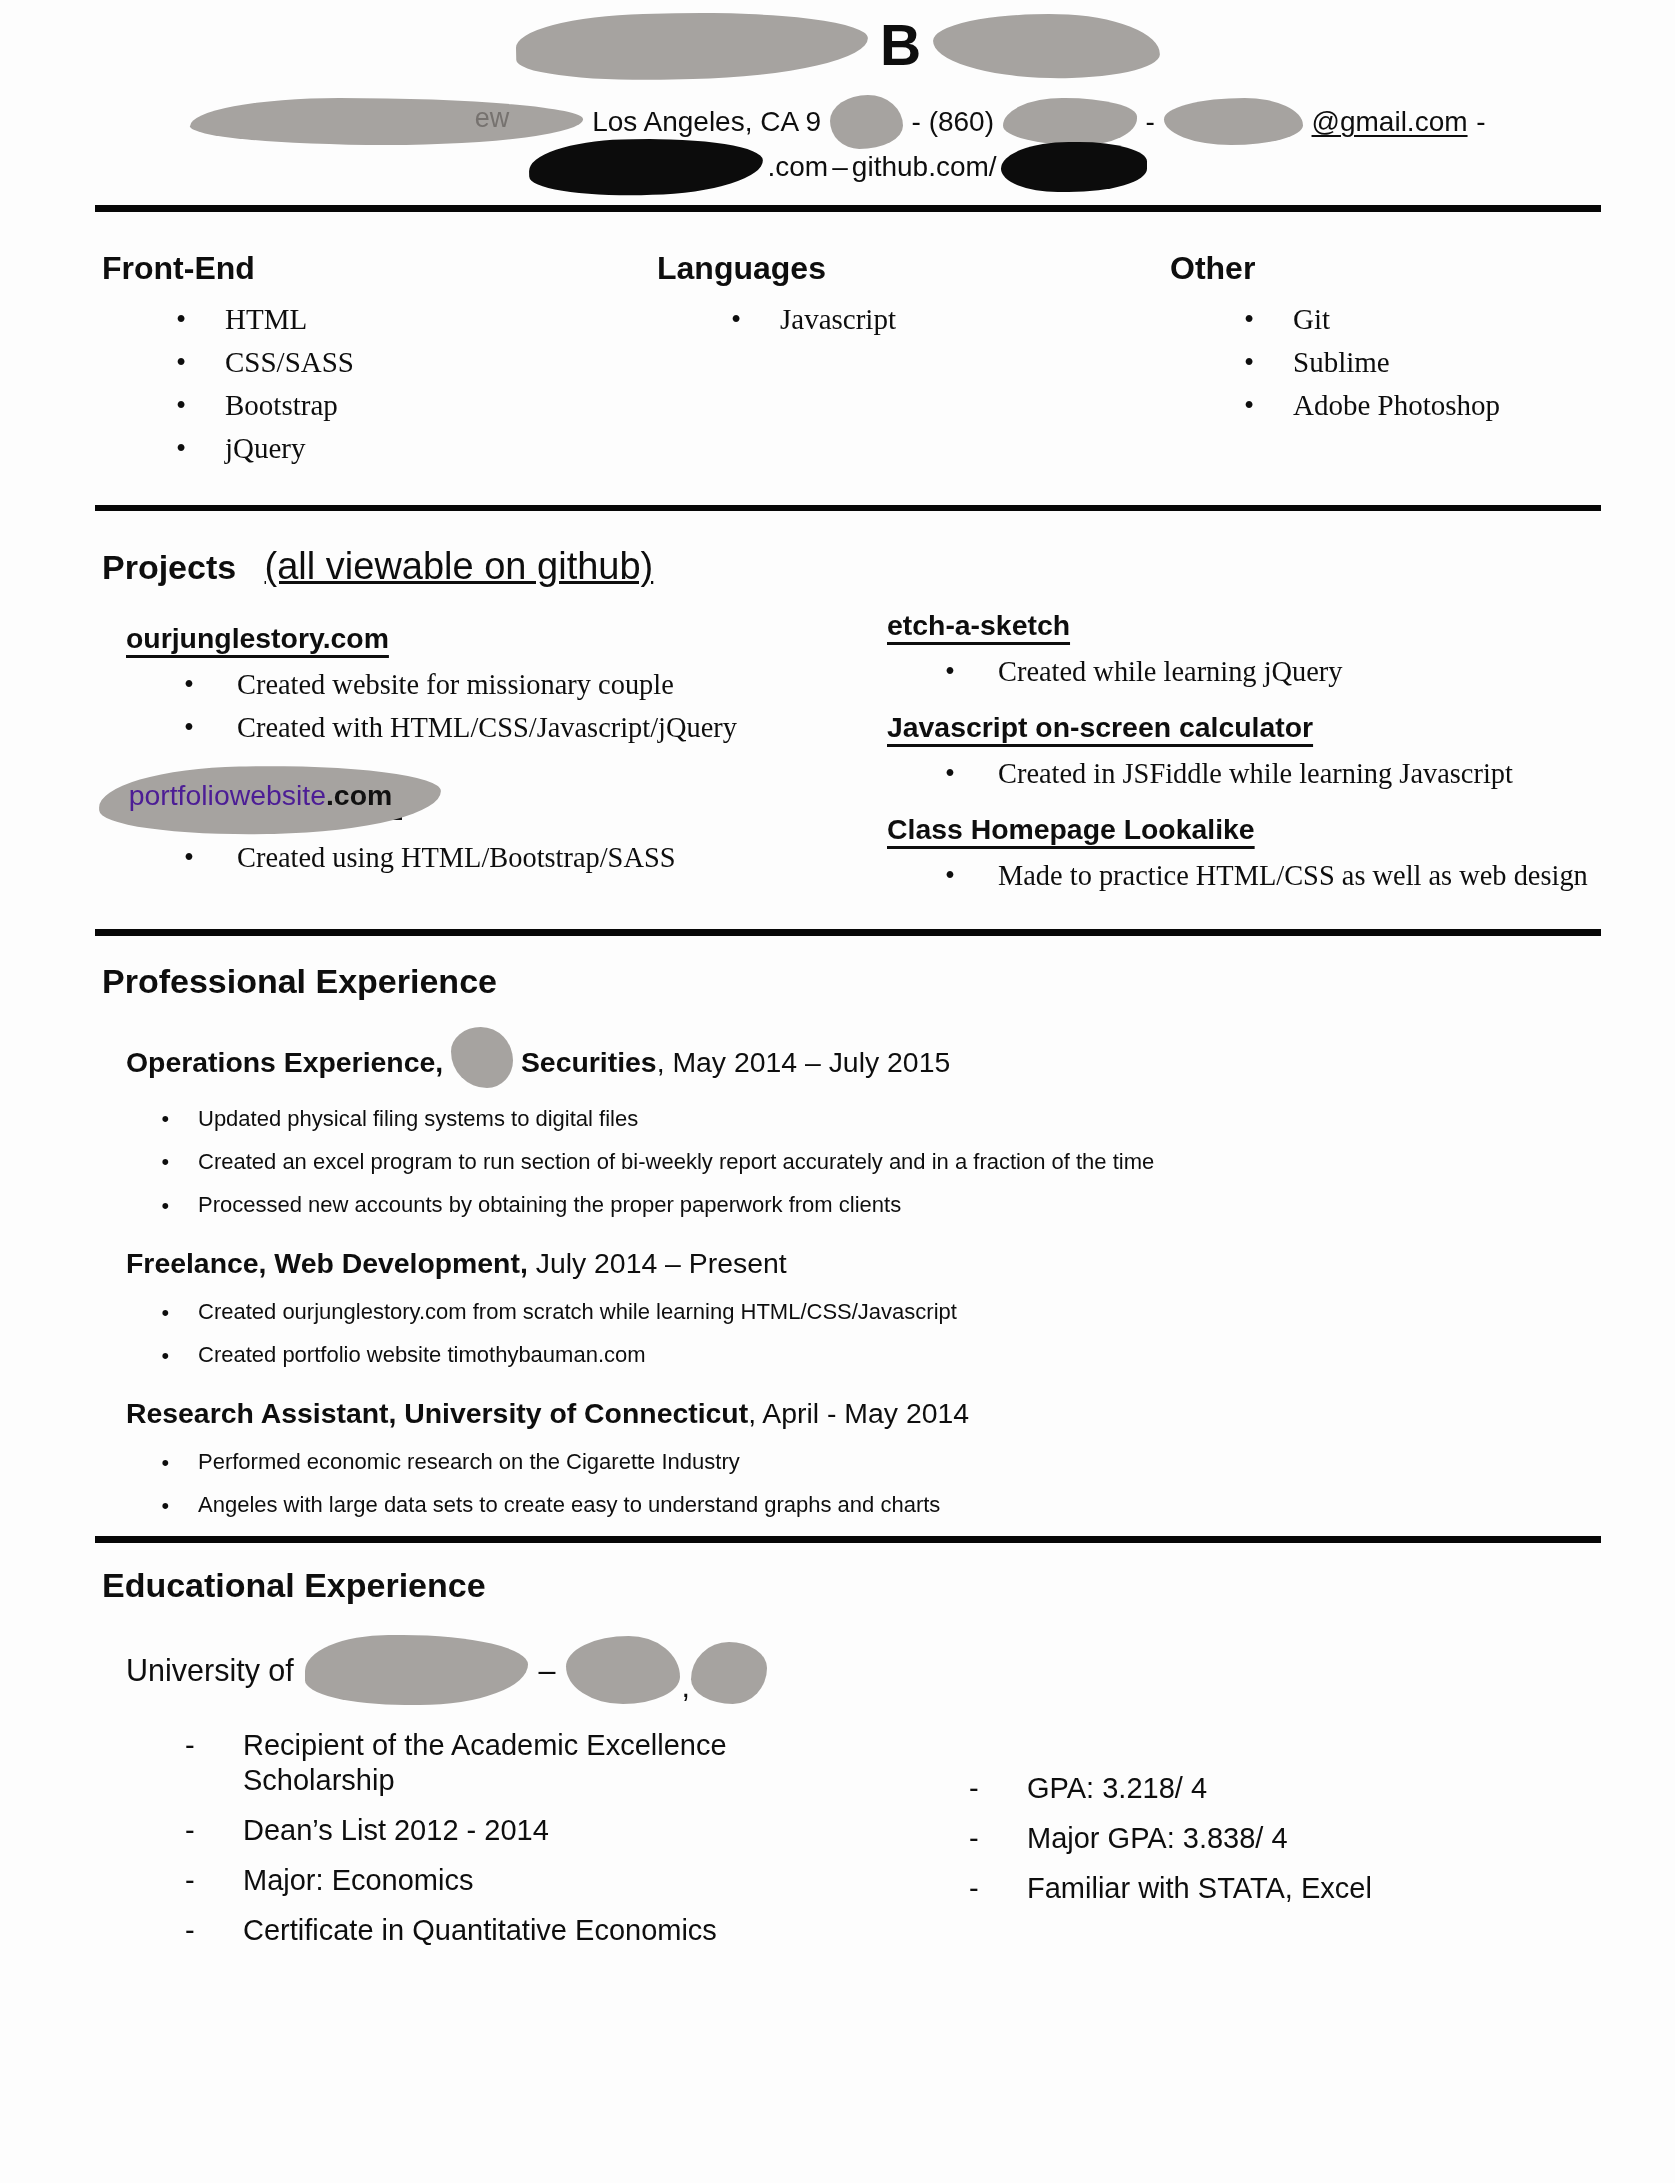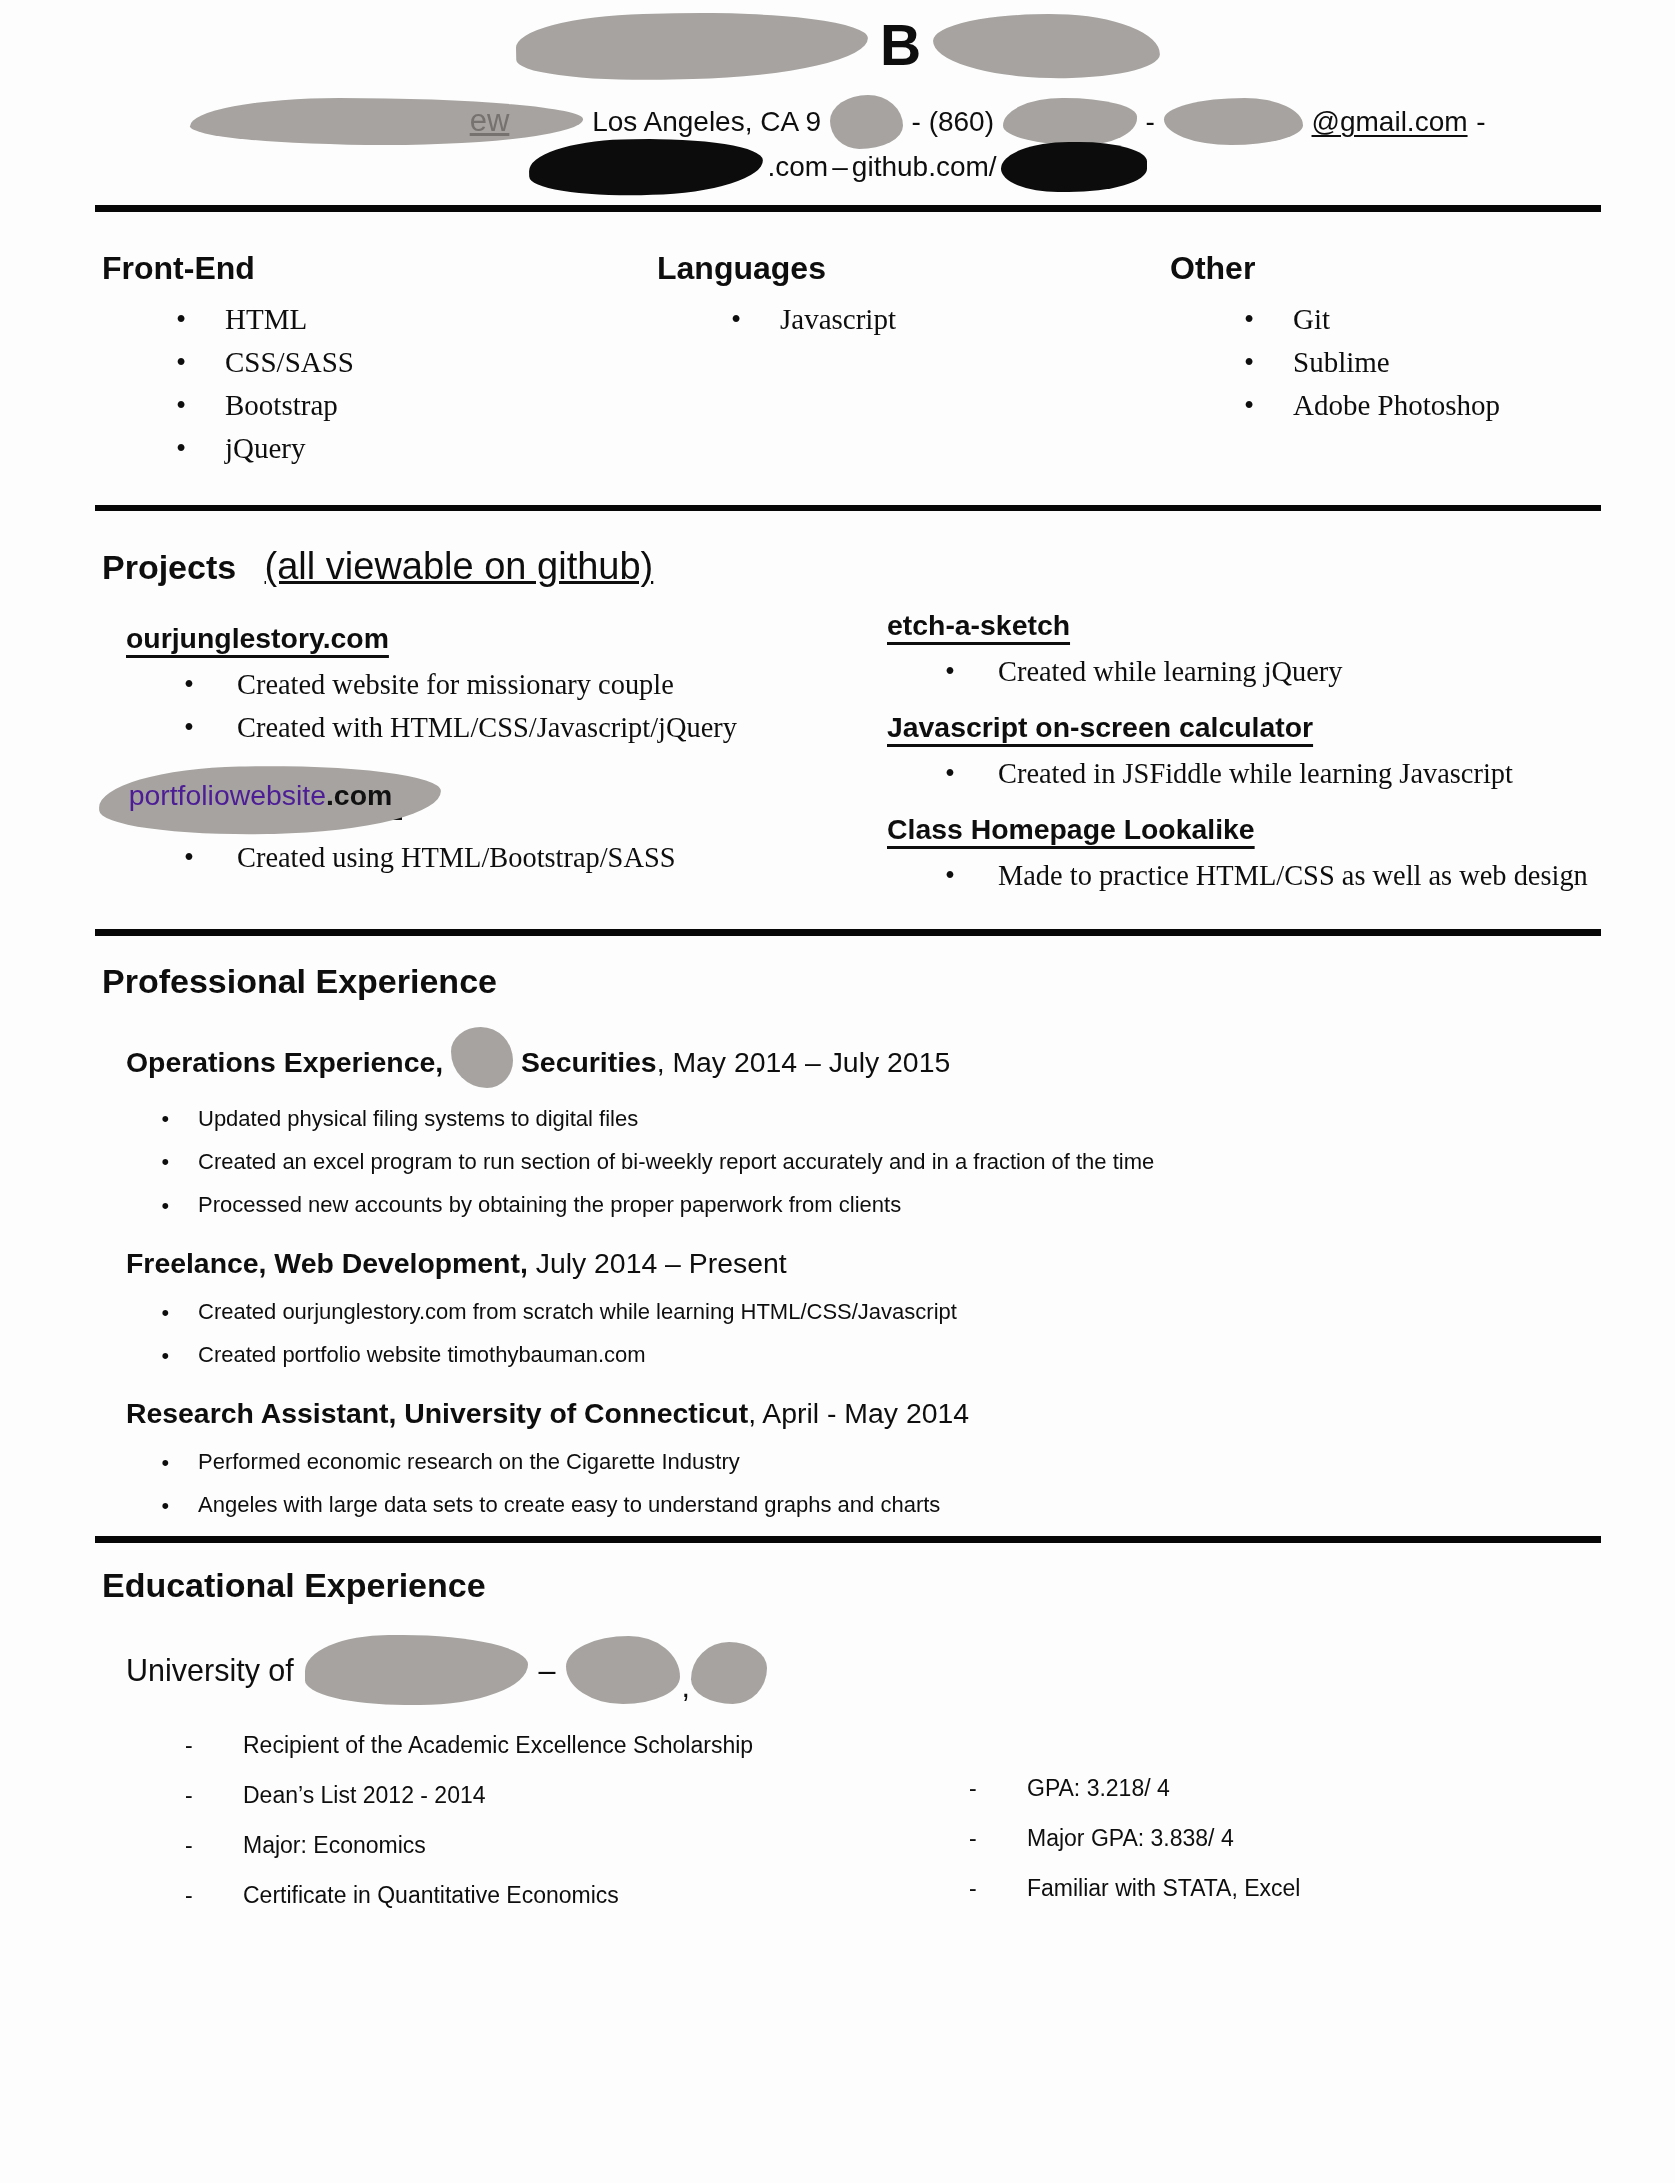--- a/index.html
+++ b/index.html
@@ -30,21 +30,21 @@
   .b-email { width:139px; height:47px; border-radius:58% 42% 52% 48% / 45% 58% 42% 55%; }
   .b-site  { width:234px; height:56px; transform:rotate(-1.4deg); border-radius:42% 58% 50% 50% / 55% 45% 60% 40%; }
   .b-gh    { width:146px; height:50px; border-radius:50% 50% 58% 42% / 58% 42% 50% 50%; }
   .b-sec   { width:62px; height:61px; vertical-align:-16.2px; border-radius:48% 52% 42% 58% / 40% 55% 45% 60%; }
   .b-uni1  { width:223px; height:70px; border-radius:40% 60% 52% 48% / 55% 45% 62% 38%; }
   .b-uni2  { width:114px; height:68px; border-radius:55% 45% 50% 50% / 45% 60% 40% 55%; }
   .b-uni3  { width:76px; height:62px; border-radius:50% 50% 45% 55% / 60% 42% 58% 40%; }
 
   .hidden-hint {
     position:absolute; right:74px; top:5.4px;
-    font-size:31px; color:#76726f; font-weight:400;text-decoration:underline;
+    font-size:27px; color:#76726f; font-weight:400;
   }
 
   
   .name-row { padding-top:9.5px; display:flex; justify-content:center; align-items:center; gap:12.2px; height:72px; }
   .name-b { font-size:57px; font-weight:700; line-height:1; }
   .contact-row { margin-top:17.6px; display:flex; justify-content:center; align-items:center; gap:8.8px; font-size:28px; height:45px; }
   .links-row { display:flex; justify-content:center; align-items:center; gap:4.1px; font-size:28px; height:46px; }
   .email-link { text-decoration:underline; text-decoration-thickness:2px; text-underline-offset:4.1px; }
 
   
@@ -94,21 +94,21 @@
   .entry ul { margin:15px 0 0 34px; padding:0; list-style:none; font-size:22px; }
   .entry li { position:relative; padding-left:38px; line-height:31px; margin-bottom:12.2px; }
   .entry li::before { content:"\2022"; position:absolute; left:1.4px; font-size:21.7px; top:0.7px; }
 
   
   .edu { margin-top:23px; padding-left:102px; padding-right:68px; }
   .school-line { margin-left:24px; margin-top:30px; font-size:30.5px;
                  display:flex; align-items:center; gap:10.8px; }
   .no-gap { display:flex; align-items:flex-end; gap:1.4px; font-size:30.5px; }
   .edu-grid { display:grid; grid-template-columns:765px auto; margin-top:23px; }
-  .dash-list { margin:0 0 0 83px; padding:0; list-style:none; font-size:23px; }
+  .dash-list { margin:0 0 0 83px; padding:0; list-style:none; font-size:29px; }
   .dash-list li { position:relative; padding-left:58px; line-height:35px; margin-bottom:15px; }
   .dash-list li::before { content:"-"; position:absolute; left:0; }
   .dash-list.right { margin-left:102px; margin-top:43px; }
 </style>
 </head>
 <body>
 
 <div class="page">
 
   <div class="name-row">

